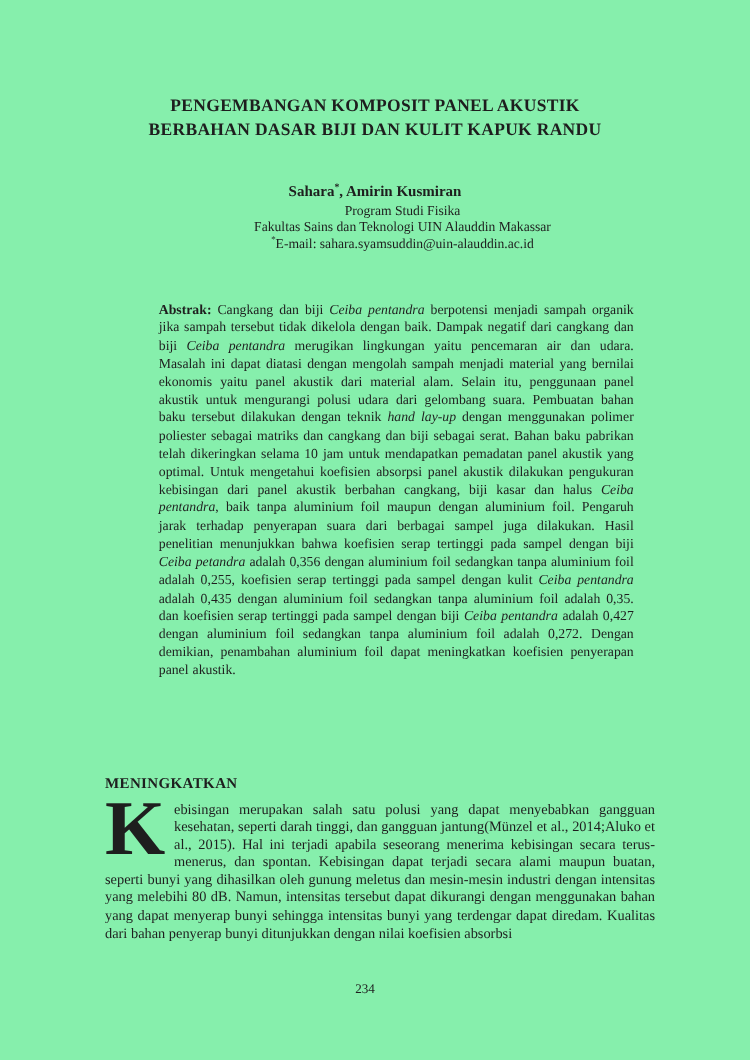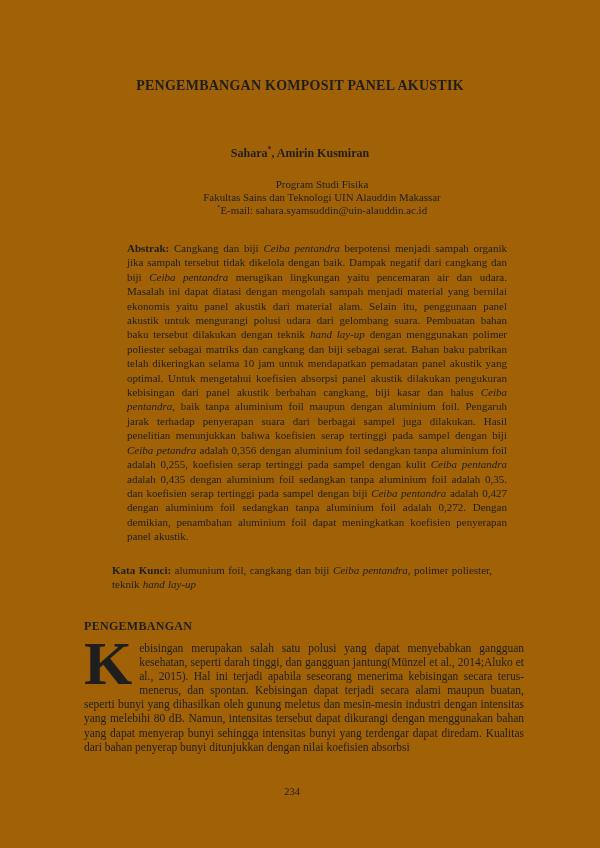--- a/index.html
+++ b/index.html
@@ -5,21 +5,21 @@
   html, body {
     margin: 0;
     padding: 0;
     background: #fcfcfc;
   }
   .page {
     position: relative;
     width: 600px;
     height: 848px;
     margin: 0 auto;
-    background: #a16207;
+    background: #86efac;
     overflow: hidden;
     font-family: "Liberation Serif", "DejaVu Serif", serif;
     color: #1e1e1e;
   }
   .title {
     position: absolute;
     top: 76px;
     left: 0;
     right: 0;
     text-align: center;
@@ -32,21 +32,21 @@
     position: absolute;
     top: 146px;
     left: 0;
     right: 0;
     text-align: center;
   }
   .authors {
     font-size: 12px;
     line-height: 15px;
     font-weight: bold;
-    margin-bottom: 17px;
+    margin-bottom: 2px;
   }
   .affil {
     font-size: 10.9px;
     line-height: 13.2px;
     padding-left: 44px;
   }
   .abstract {
     position: absolute;
     top: 226px;
     left: 112px;
@@ -111,34 +111,34 @@
   .b { font-weight: bold; }
   .i { font-style: italic; }
 </style>
 </head>
 <body>
 
 <div class="page">
 
   <header class="title">
     <div>PENGEMBANGAN KOMPOSIT PANEL AKUSTIK</div>
+    <div>BERBAHAN DASAR BIJI DAN KULIT KAPUK RANDU</div>
   </header>
 
   <div class="byline">
     <div class="authors"><span class="b">Sahara</span><span class="b sup">*</span><span class="b">, Amirin Kusmiran</span></div>
     <div class="affil">Program Studi Fisika</div>
     <div class="affil">Fakultas Sains dan Teknologi UIN Alauddin Makassar</div>
     <div class="affil"><span class="sup">*</span><span>E-mail: sahara.syamsuddin@uin-alauddin.ac.id</span></div>
   </div>
 
   <p class="abstract"><span class="b">Abstrak:</span><span> Cangkang dan biji </span><span class="i">Ceiba pentandra</span><span> berpotensi menjadi sampah organik jika sampah tersebut tidak dikelola dengan baik. Dampak negatif dari cangkang dan biji </span><span class="i">Ceiba pentandra</span><span> merugikan lingkungan yaitu pencemaran air dan udara. Masalah ini dapat diatasi dengan mengolah sampah menjadi material yang bernilai ekonomis yaitu panel akustik dari material alam. Selain itu, penggunaan panel akustik untuk mengurangi polusi udara dari gelombang suara. Pembuatan bahan baku tersebut dilakukan dengan teknik </span><span class="i">hand lay-up</span><span> dengan menggunakan polimer poliester sebagai matriks dan cangkang dan biji sebagai serat. Bahan baku pabrikan telah dikeringkan selama 10 jam untuk mendapatkan pemadatan panel akustik yang optimal. Untuk mengetahui koefisien absorpsi panel akustik dilakukan pengukuran kebisingan dari panel akustik berbahan cangkang, biji kasar dan halus </span><span class="i">Ceiba pentandra</span><span>, baik tanpa aluminium foil maupun dengan aluminium foil. Pengaruh jarak terhadap penyerapan suara dari berbagai sampel juga dilakukan. Hasil penelitian menunjukkan bahwa koefisien serap tertinggi pada sampel dengan biji </span><span class="i">Ceiba petandra</span><span> adalah 0,356 dengan aluminium foil sedangkan tanpa aluminium foil adalah 0,255, koefisien serap tertinggi pada sampel dengan kulit </span><span class="i">Ceiba pentandra</span><span> adalah 0,435 dengan aluminium foil sedangkan tanpa aluminium foil adalah 0,35. dan koefisien serap tertinggi pada sampel dengan biji </span><span class="i">Ceiba pentandra</span><span> adalah 0,427 dengan aluminium foil sedangkan tanpa aluminium foil adalah 0,272. Dengan demikian, penambahan aluminium foil dapat meningkatkan koefisien penyerapan panel akustik.</span></p>
 
-  <p class="keywords"><span class="b">Kata Kunci:</span><span> alumunium foil, cangkang dan biji </span><span class="i">Ceiba pentandra</span><span>, polimer poliester, teknik </span><span class="i">hand lay-up</span></p>
 
-  <h2 class="heading">PENGEMBANGAN</h2>
+  <h2 class="heading">MENINGKATKAN</h2>
 
   <p class="intro">
     <span class="dropcap">K</span><span><span>ebisingan merupakan salah satu polusi yang dapat menyebabkan gangguan kesehatan, seperti darah tinggi, dan gangguan jantung(Münzel et al., 2014;Aluko et al., 2015). Hal ini terjadi apabila seseorang menerima kebisingan secara terus-menerus, dan spontan. Kebisingan dapat terjadi secara alami maupun buatan, seperti bunyi yang dihasilkan oleh gunung meletus dan mesin-mesin industri dengan intensitas yang melebihi 80 dB. Namun, intensitas tersebut dapat dikurangi dengan menggunakan bahan yang dapat menyerap bunyi sehingga intensitas bunyi yang terdengar dapat diredam. Kualitas dari bahan penyerap bunyi ditunjukkan dengan nilai koefisien absorbsi</span></span>
   </p>
 
   <div class="pagenum">234</div>
 
 </div>
 
 </body></html>

